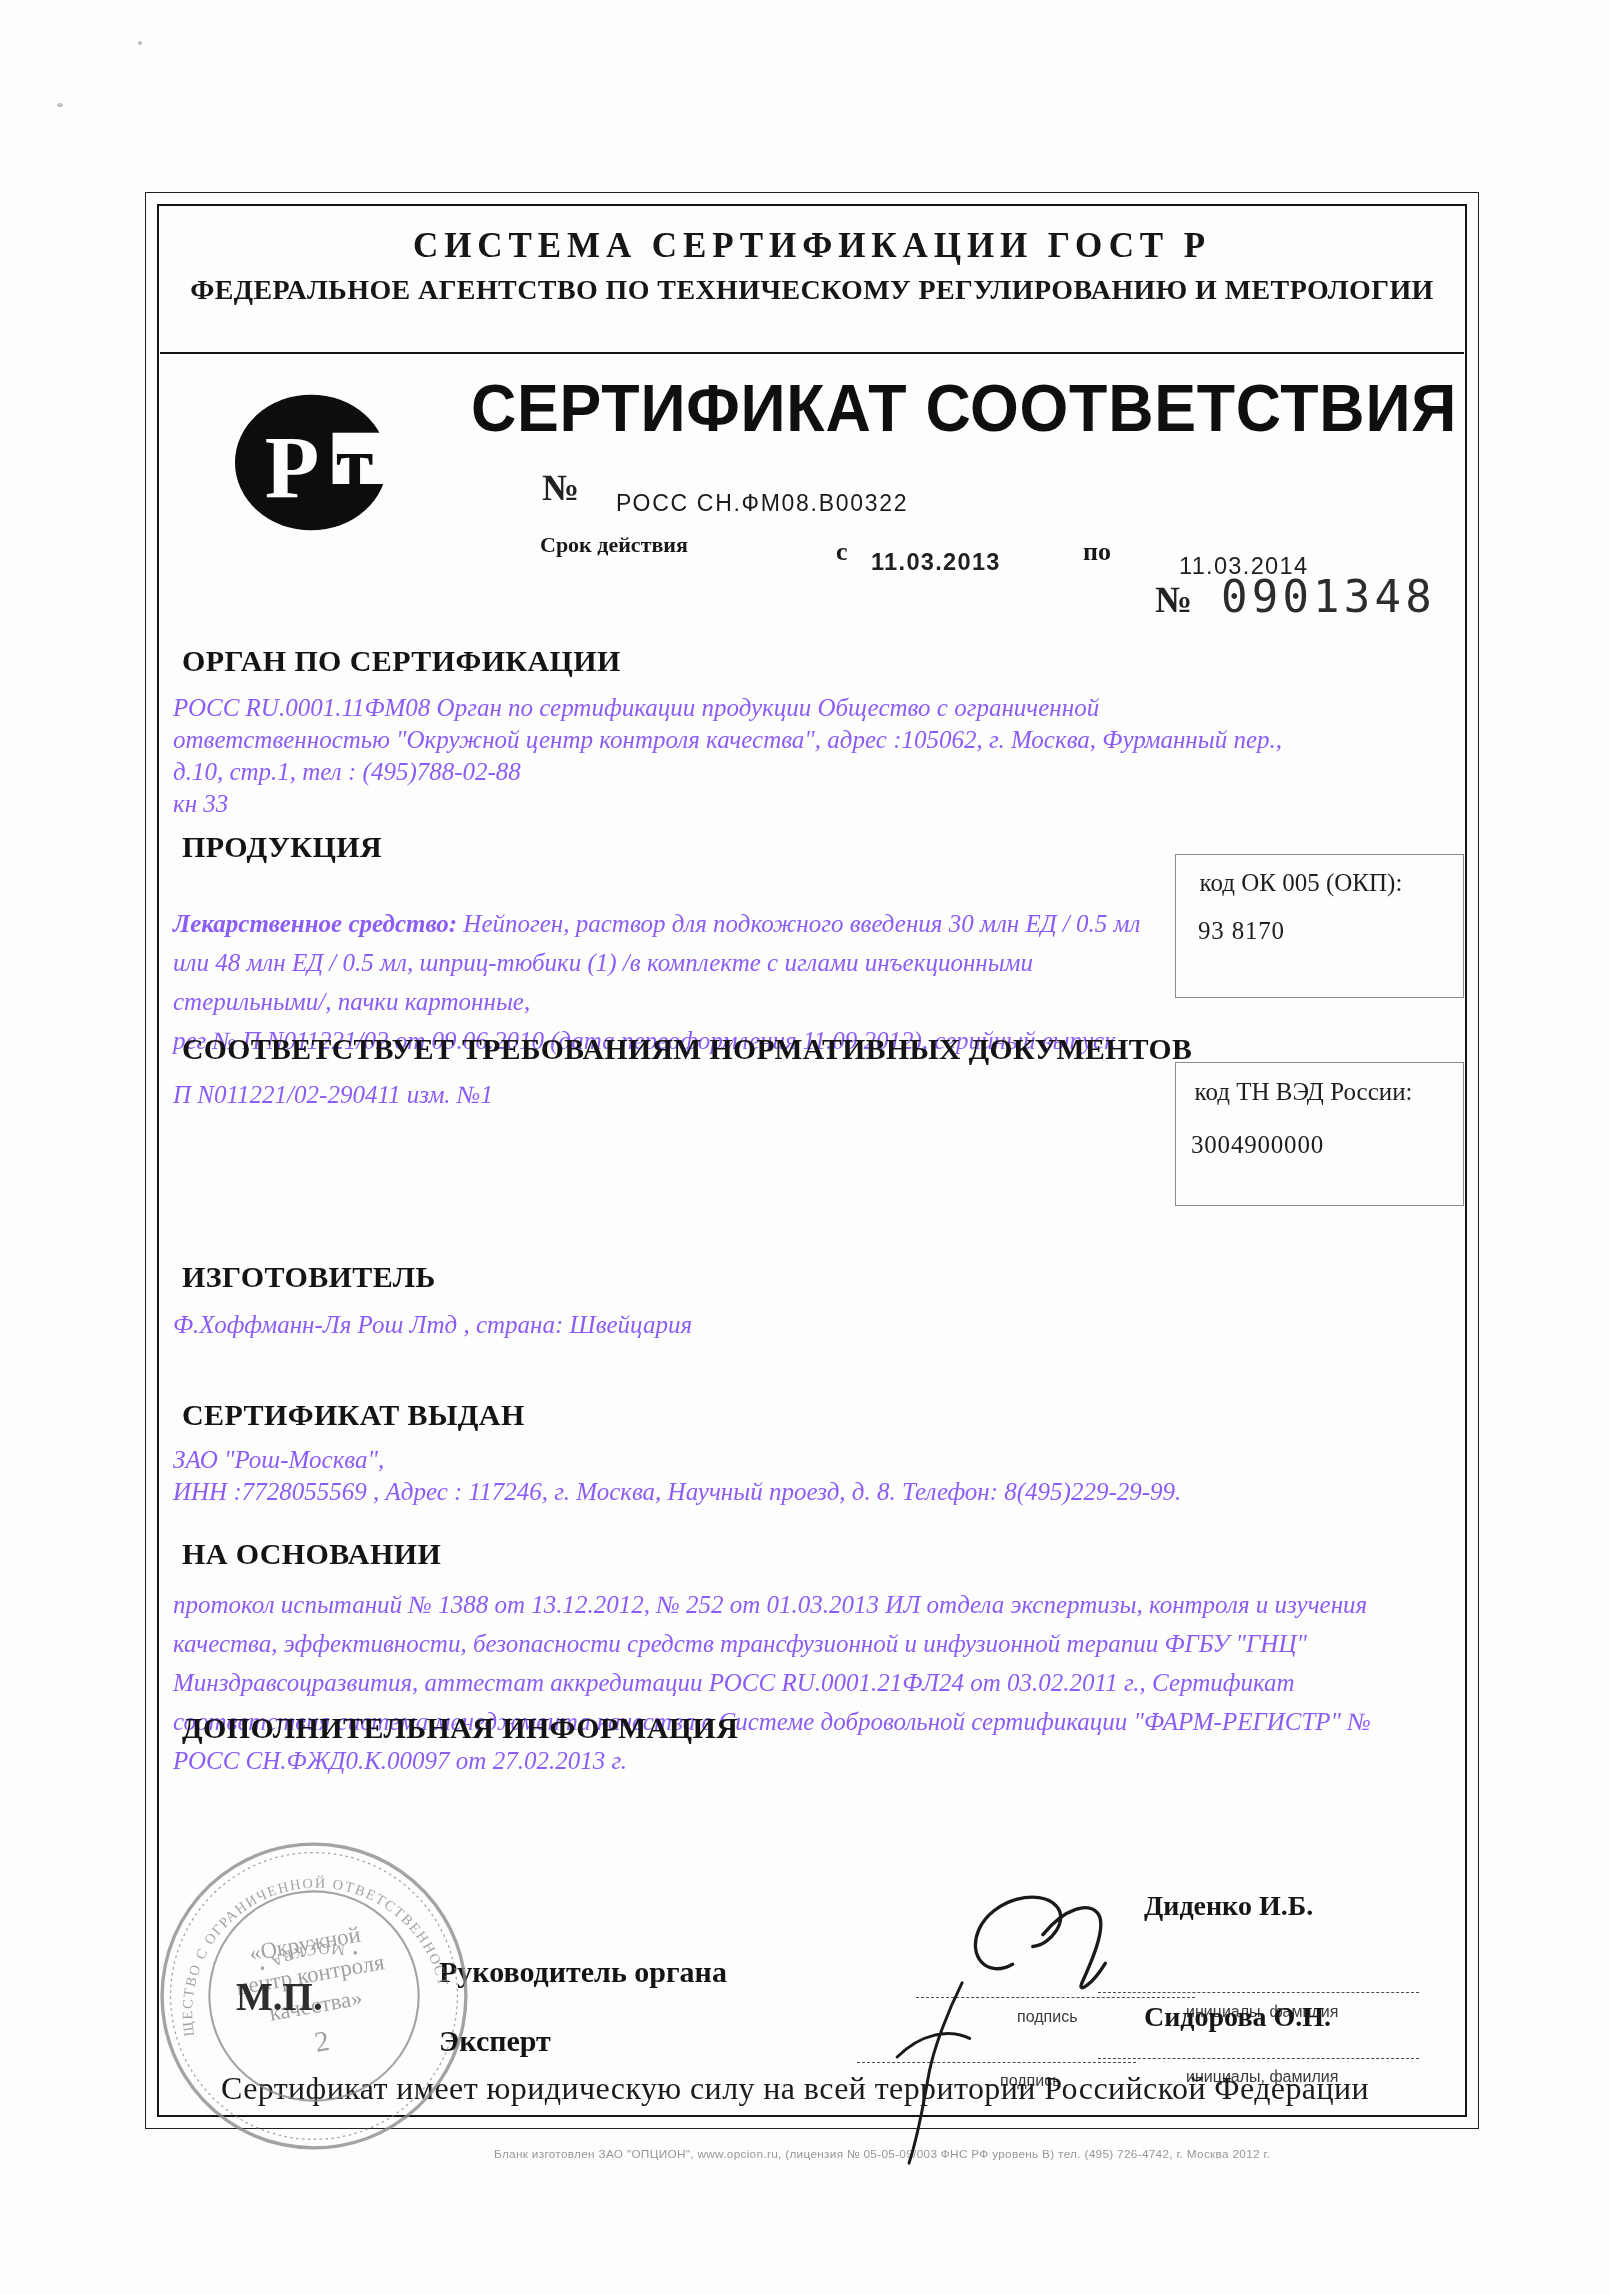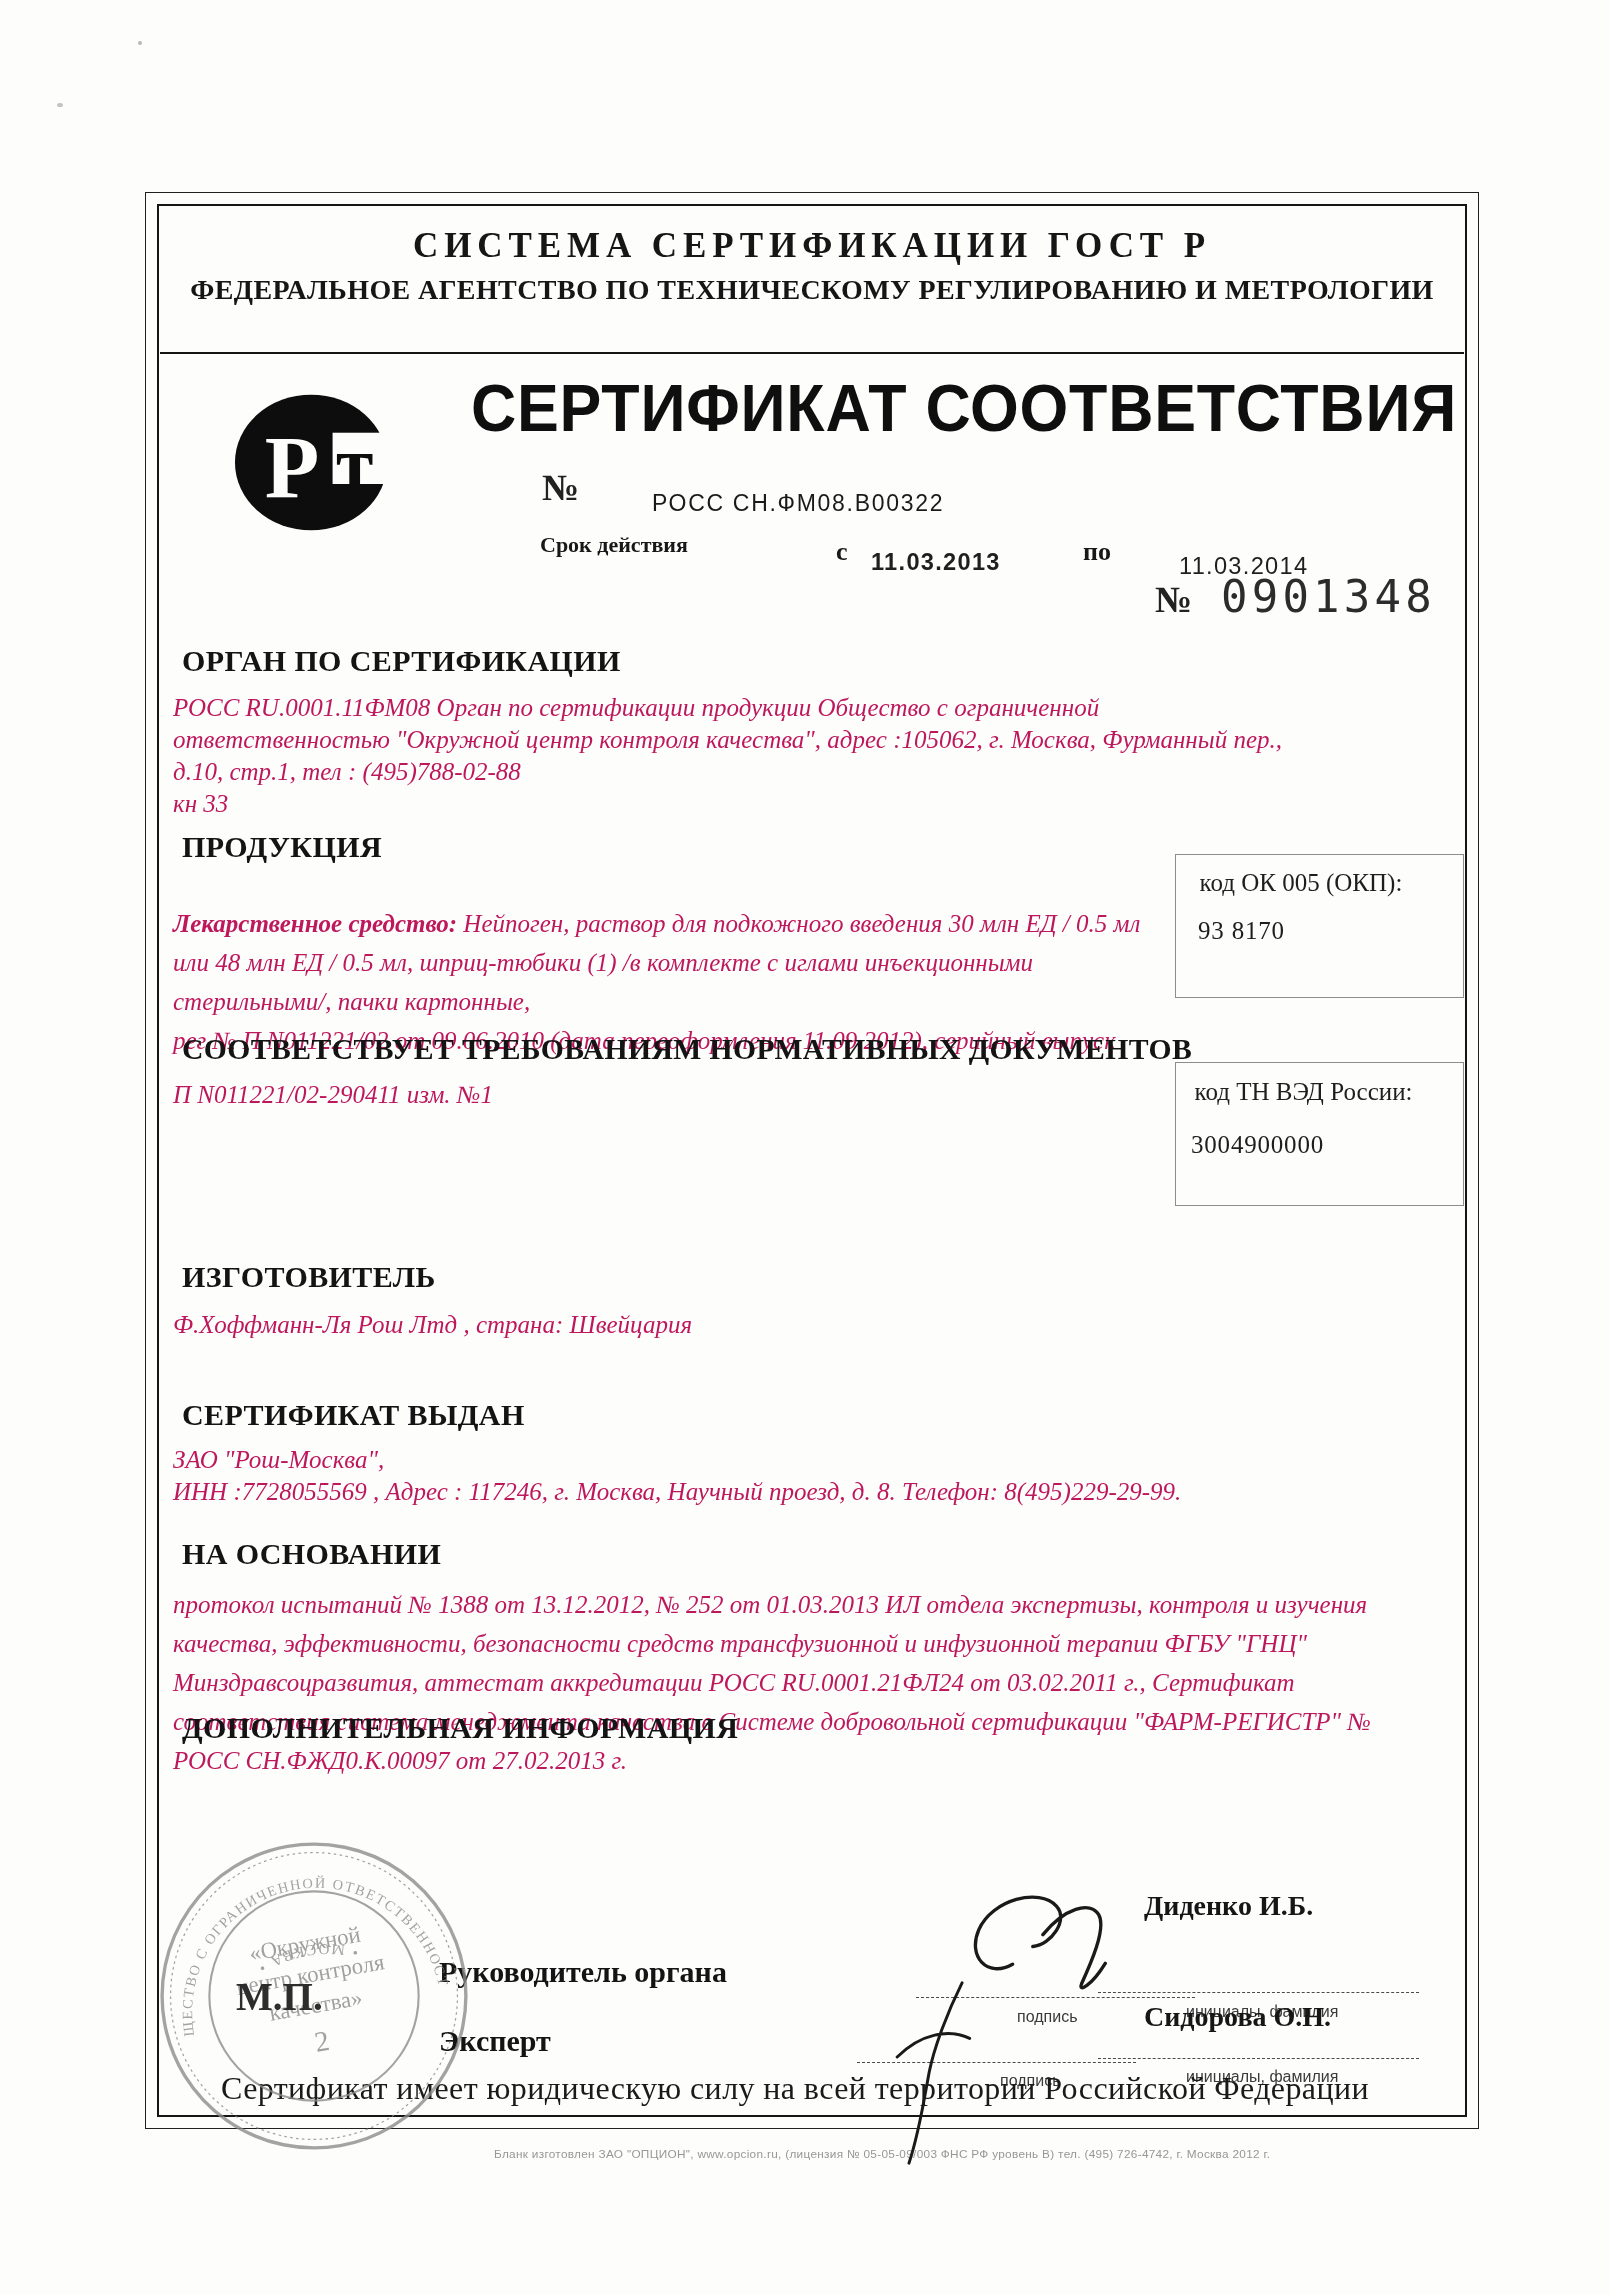--- a/index.html
+++ b/index.html
@@ -17,21 +17,21 @@
              font-size:66px;letter-spacing:0.8px;color:#0f0f0f;transform:scaleX(0.95);transform-origin:left top;white-space:nowrap;}
   .nosign{font-size:37px;font-weight:600;color:#222;}
   .sans-val{font-family:"Liberation Sans",sans-serif;font-size:23px;letter-spacing:1.7px;color:#1a1a1a;}
   .srok-label{font-size:22px;font-weight:700;color:#181818;}
   .srok-c{font-size:26px;font-weight:700;color:#181818;}
   .date-val{font-family:"Liberation Sans",sans-serif;font-size:23.6px;letter-spacing:1.3px;color:#1f1f1f;}
   .blank-digits{font-family:"DejaVu Sans Mono",monospace;font-size:44px;letter-spacing:4.2px;color:#2c2c2c;}
   
   .h{font-size:30px;font-weight:700;letter-spacing:0.4px;color:#141414;white-space:nowrap;}
   .h-wide{transform:scaleX(0.99);transform-origin:left top;}
-  .it{font-style:italic;font-size:25px;line-height:32px;color:#be185d;white-space:pre-line;}
+  .it{font-style:italic;font-size:25px;line-height:32px;color:#8b5cf6;white-space:pre-line;}
   .it-lead{font-weight:700;}
   .codebox{border:1.7px solid #8d8d8d;}
   .codebox .lbl{font-size:25px;color:#1e1e1e;}
   .codebox .val{font-size:25px;color:#1e1e1e;letter-spacing:0.8px;}
   
   .role{font-size:30px;font-weight:700;color:#141414;white-space:nowrap;}
   .sig-line{border-bottom:1.7px dashed #4a4a4a;height:0;}
   .under-label{font-family:"Liberation Sans",sans-serif;font-size:16px;color:#3a3a3a;}
   .sig-name{font-size:28px;font-weight:700;color:#161616;white-space:nowrap;}
   .legal{font-size:32px;color:#1a1a1a;letter-spacing:0.4px;white-space:nowrap;}
@@ -61,21 +61,21 @@
       <ellipse cx="49" cy="46" rx="46" ry="41" fill="#0d0d0d"></ellipse>
       <rect x="62" y="28" width="48" height="31" fill="#fdfdfc"></rect>
       <text x="21" y="67" font-size="54" font-weight="bold" fill="#fdfdfc">Р</text>
       <text x="64" y="62" font-size="46" font-weight="bold" fill="#0d0d0d">т</text>
     </svg>
   </div>
 
   <div class="abs doc-title">СЕРТИФИКАТ СООТВЕТСТВИЯ</div>
 
   <div class="abs nosign" style="left:542px;top:466px;">№</div>
-  <div class="abs sans-val" style="left:652px;top:490px;">РОСС СН.ФМ08.В00322</div>
+  <div class="abs sans-val" style="left:616px;top:490px;">РОСС СН.ФМ08.В00322</div>
 
   <div class="abs srok-label" style="left:540px;top:532px;">Срок действия</div>
   <div class="abs srok-c" style="left:836px;top:537px;">с</div>
   <div class="abs date-val" style="left:871px;top:549px;font-weight:bold;">11.03.2013</div>
   <div class="abs srok-c" style="left:1083px;top:537px;">по</div>
   <div class="abs date-val" style="left:1179px;top:553px;">11.03.2014</div>
 
   <div class="abs nosign" style="left:1155px;top:578px;font-weight:700;">№</div>
   <div class="abs blank-digits" style="left:1221px;top:571px;">0901348</div>
 

